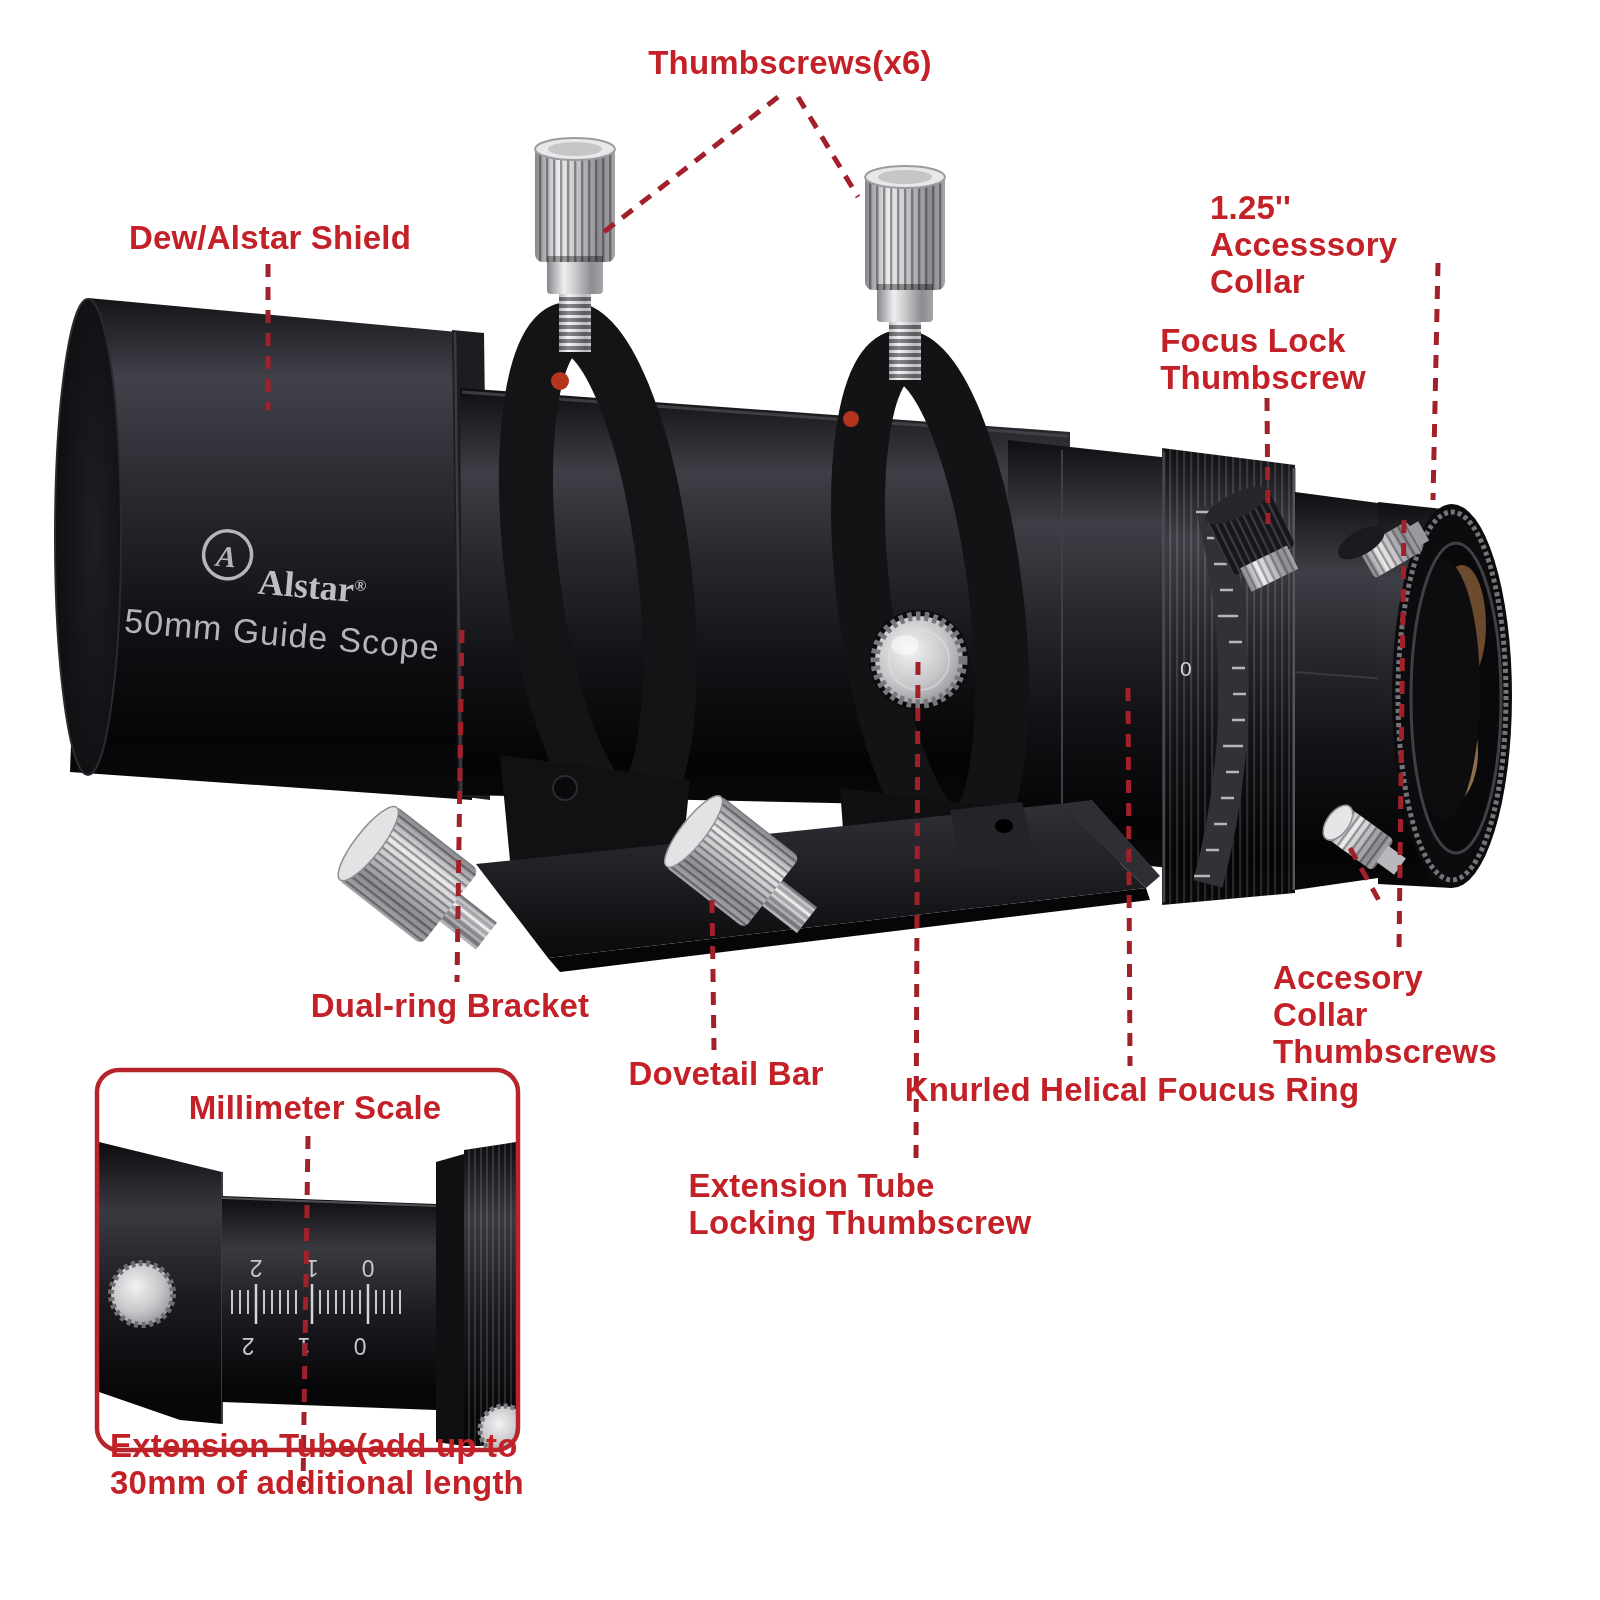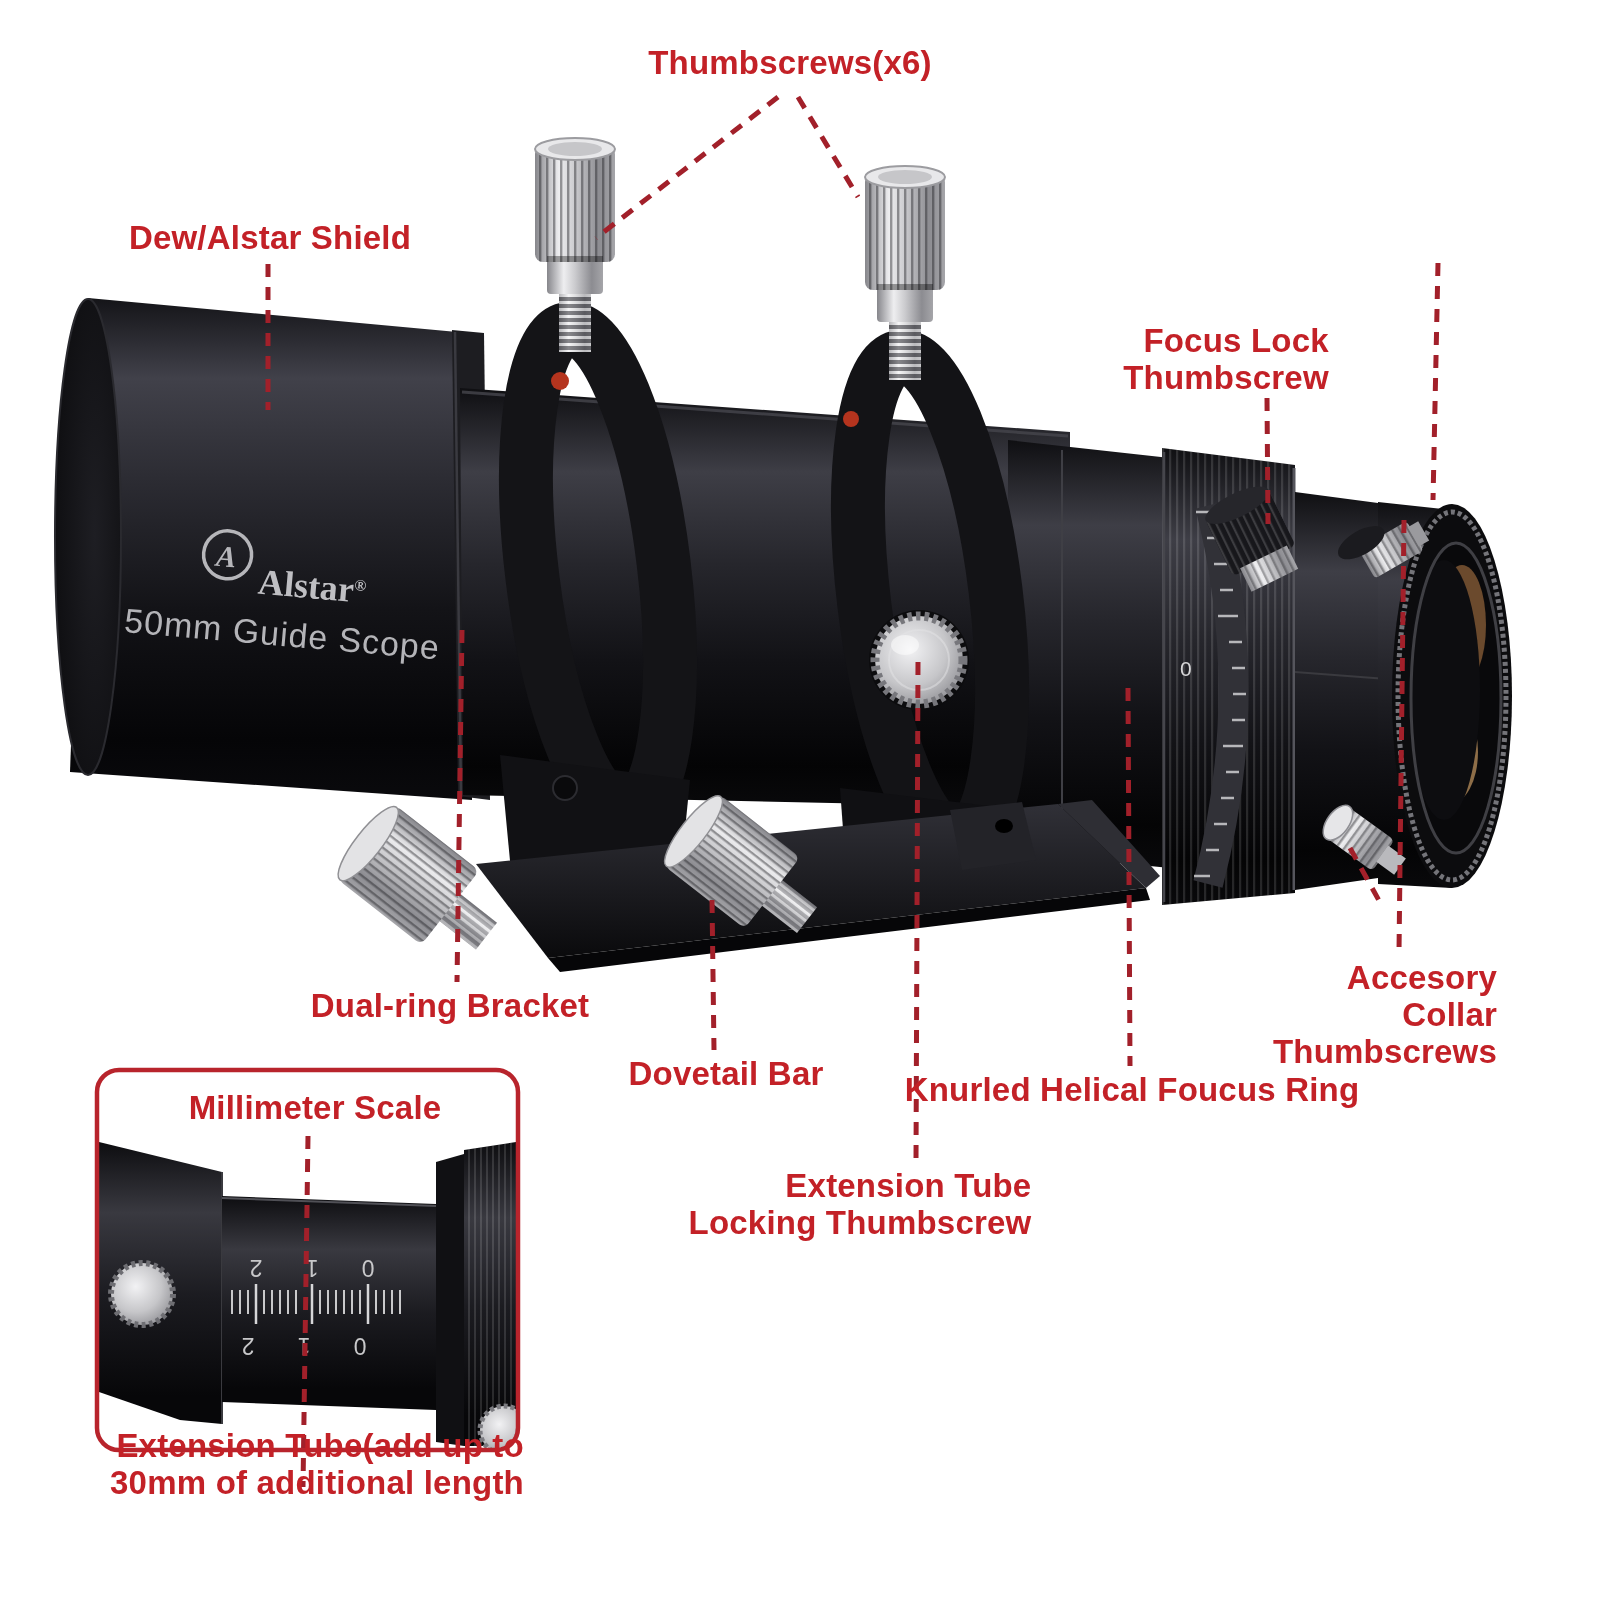--- a/index.html
+++ b/index.html
@@ -4,21 +4,21 @@
 <style>
   html,body{margin:0;padding:0;background:#ffffff;}
   #stage{
     position:relative;width:1600px;height:1600px;background:#ffffff;overflow:hidden;
     font-family:"Liberation Sans", sans-serif;
   }
   #artwork{position:absolute;left:0;top:0;width:1600px;height:1600px;}
   .callout{
     position:absolute;transform:translateX(-50%);
     color:#c32127;font-weight:bold;font-size:33px;line-height:1.12;
-    text-align:right;white-space:pre-line;letter-spacing:.2px;
+    text-align:left;white-space:pre-line;letter-spacing:.2px;
   }
 </style>
 </head>
 <body>
 
 <div id="stage">
 
 <svg id="artwork" viewBox="0 0 1600 1600" xmlns="http://www.w3.org/2000/svg">
   <defs>
     <linearGradient id="shieldG" x1="0" y1="0" x2="0" y2="1">
@@ -253,21 +253,22 @@
     <line x1="712" y1="900" x2="714" y2="1050"></line>
     <line x1="1404" y1="520" x2="1399" y2="952"></line>
     <line x1="1350" y1="848" x2="1382" y2="906"></line>
     <line x1="1128" y1="688" x2="1130" y2="1066"></line>
     <line x1="918" y1="662" x2="916" y2="1162"></line>
     <line x1="308" y1="1136" x2="303" y2="1487"></line>
   </g>
 </svg>
 
 <div class="callout" style="left:790px;top:45px">Thumbscrews(x6)</div>
-<div class="callout" style="left:1226px;top:323px">Focus Lock
+<div class="callout" style="left:1340px;top:190px">1.25'' Accesssory Collar</div>
+<div class="callout" style="left:1263px;top:323px">Focus Lock
 Thumbscrew</div>
 <div class="callout" style="left:270px;top:220px">Dew/Alstar Shield</div>
 <div class="callout" style="left:450px;top:988px">Dual-ring Bracket</div>
 <div class="callout" style="left:726px;top:1056px">Dovetail Bar</div>
 <div class="callout" style="left:1385px;top:960px">Accesory Collar
 Thumbscrews</div>
 <div class="callout" style="left:1132px;top:1072px">Knurled Helical Foucus Ring</div>
 <div class="callout" style="left:860px;top:1168px">Extension Tube
 Locking Thumbscrew</div>
 <div class="callout" style="left:315px;top:1090px">Millimeter Scale</div>

